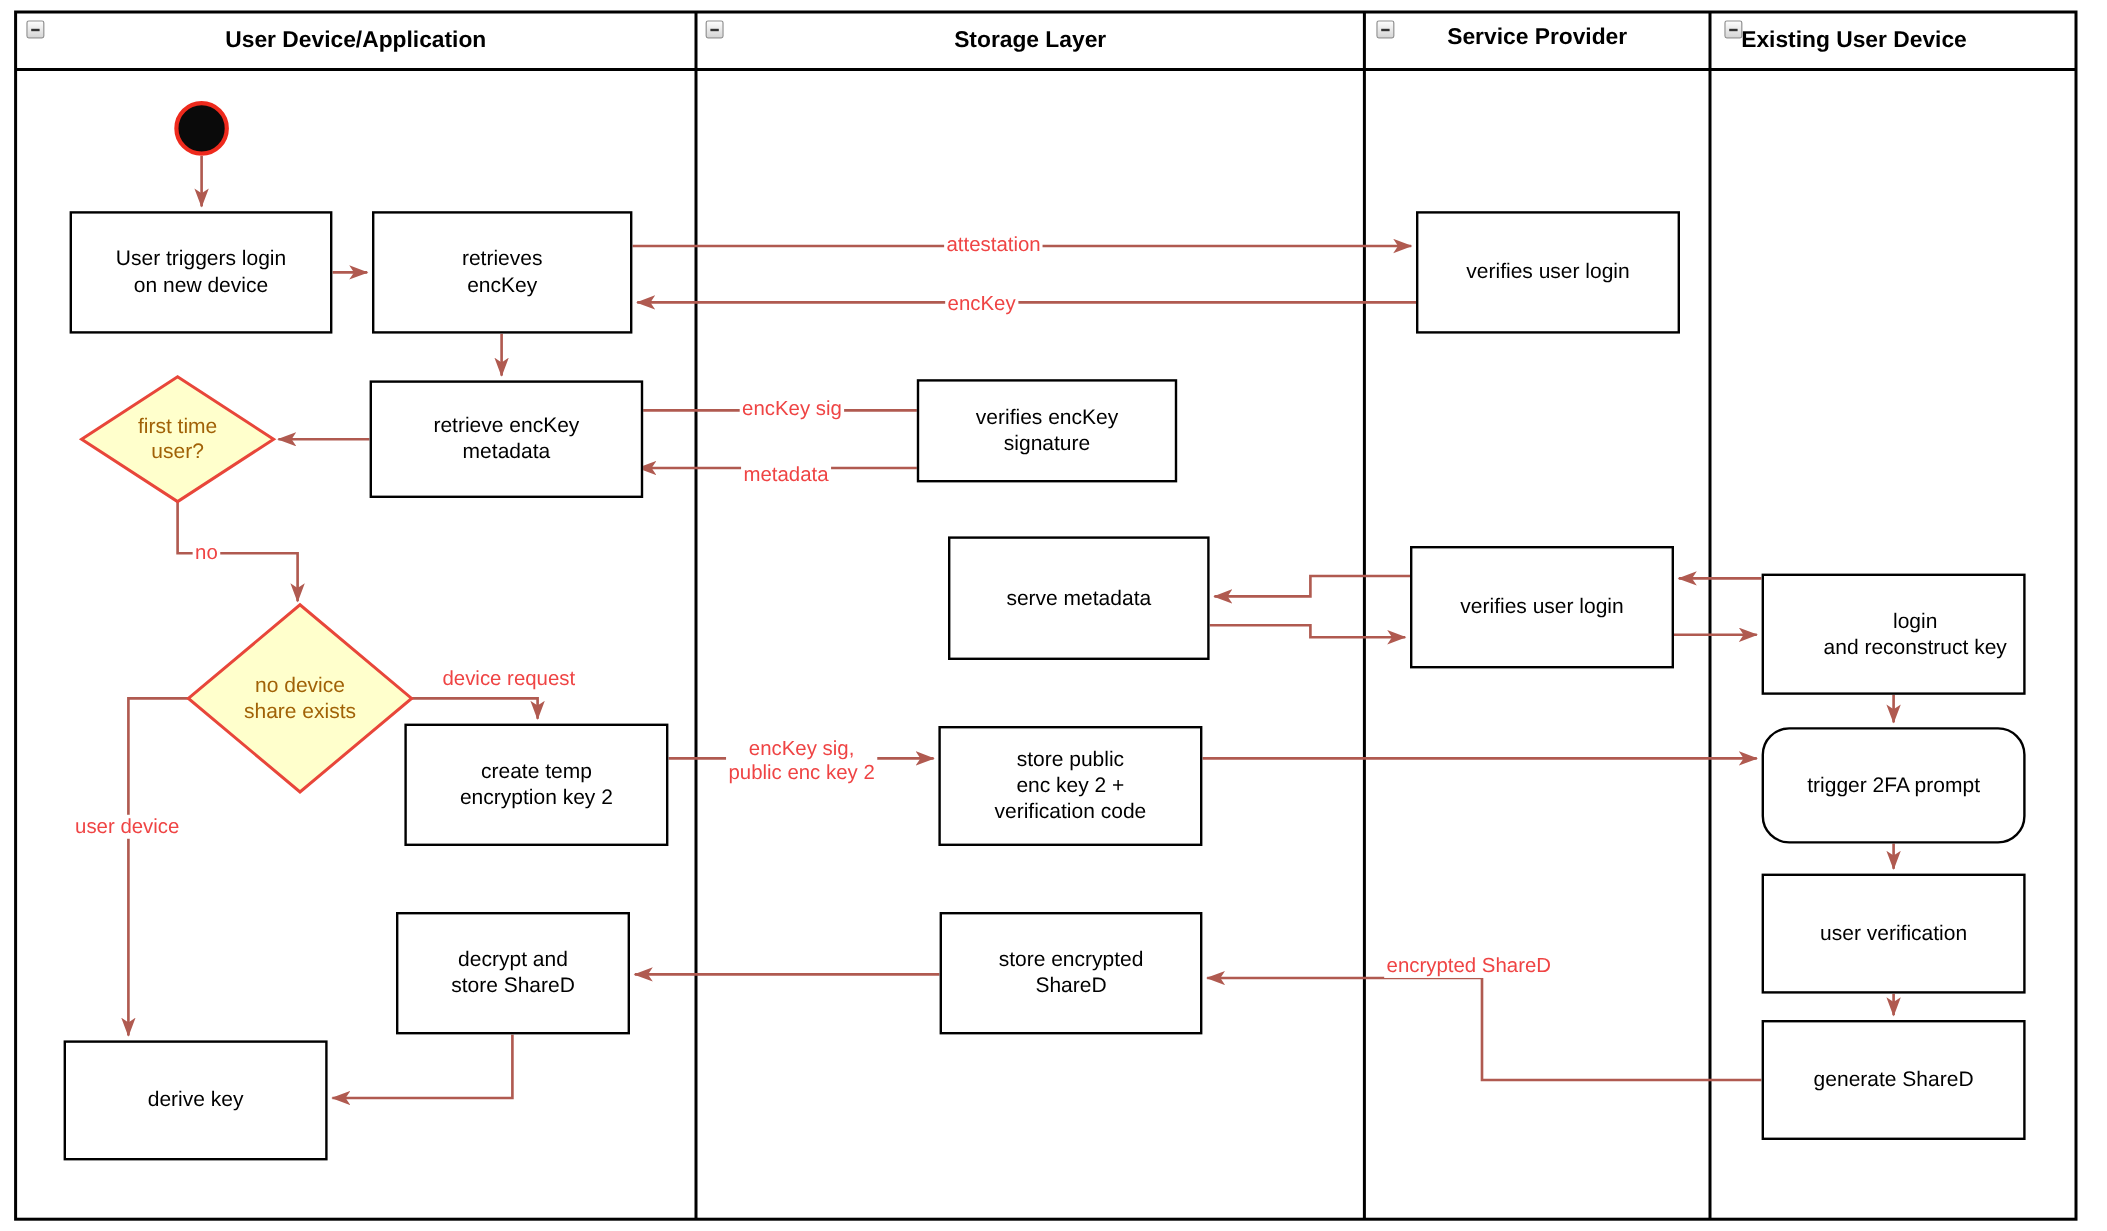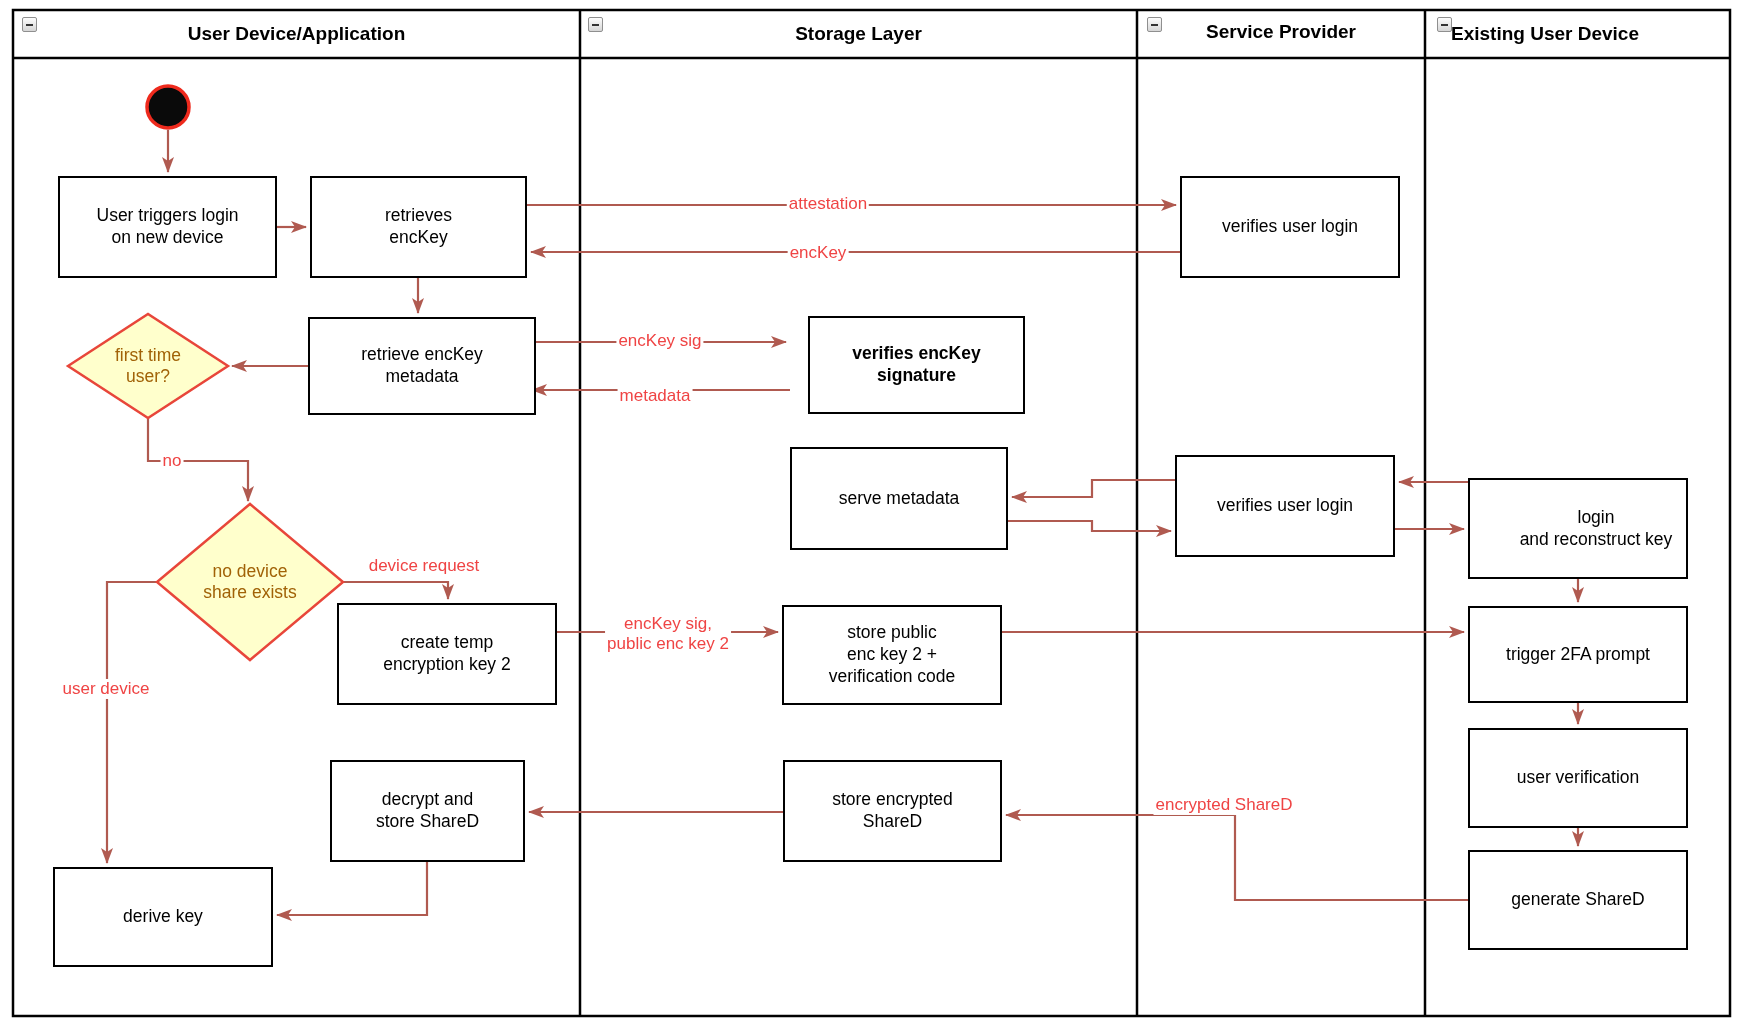--- a/index.html
+++ b/index.html
@@ -73,32 +73,32 @@
       <div class="collapse-btn" style="left: 1147px; top: 17px;"></div>
       <div class="lane-header left" style="left: 1451px; top: 10px; width: 275px; height: 48px;">Existing User Device</div>
       <div class="collapse-btn" style="left: 1437px; top: 17px;"></div>
       <div class="node" style="left: 58px; top: 176px; width: 219px; height: 102px;">User triggers login
 on new device</div>
       <div class="node" style="left: 310px; top: 164px; width: 217px; height: 102px; margin-top: 12px;">retrieves
 encKey</div>
       <div class="node" style="left: 1180px; top: 176px; width: 220px; height: 102px;">verifies user login</div>
       <div class="node" style="left: 308px; top: 317px; width: 228px; height: 98px;">retrieve encKey
 metadata</div>
-      <div class="node" style="left: 808px; top: 316px; width: 217px; height: 98px; font-weight: bold;">verifies encKey
+      <div class="node" style="left: 764px; top: 316px; width: 217px; height: 86px;">verifies encKey
 signature</div>
       <div class="node" style="left: 790px; top: 447px; width: 218px; height: 103px;">serve metadata</div>
       <div class="node" style="left: 1175px; top: 455px; width: 220px; height: 102px;">verifies user login</div>
       <div class="node" style="left: 1468px; top: 478px; width: 220px; height: 101px; padding-left: 36px;">login
 and reconstruct key</div>
       <div class="node" style="left: 337px; top: 603px; width: 220px; height: 102px;">create temp
 encryption key 2</div>
       <div class="node" style="left: 782px; top: 605px; width: 220px; height: 100px;">store public
 enc key 2 +
 verification code</div>
-      <div class="node" style="left: 1468px; top: 606px; width: 220px; height: 97px;">trigger 2FA prompt</div>
+      <div class="node" style="left: 1468px; top: 606px; width: 220px; height: 97px; border-radius: 23px;">trigger 2FA prompt</div>
       <div class="node" style="left: 1468px; top: 728px; width: 220px; height: 100px;">user verification</div>
       <div class="node" style="left: 1468px; top: 850px; width: 220px; height: 100px;">generate ShareD</div>
       <div class="node" style="left: 330px; top: 760px; width: 195px; height: 102px;">decrypt and
 store ShareD</div>
       <div class="node" style="left: 783px; top: 760px; width: 219px; height: 102px;">store encrypted
 ShareD</div>
       <div class="node" style="left: 53px; top: 867px; width: 220px; height: 100px;">derive key</div>
       <div class="diamond-label" style="left: 148px; top: 366px;">first time
 user?</div>
       <div class="diamond-label" style="left: 250px; top: 582px;">no device

